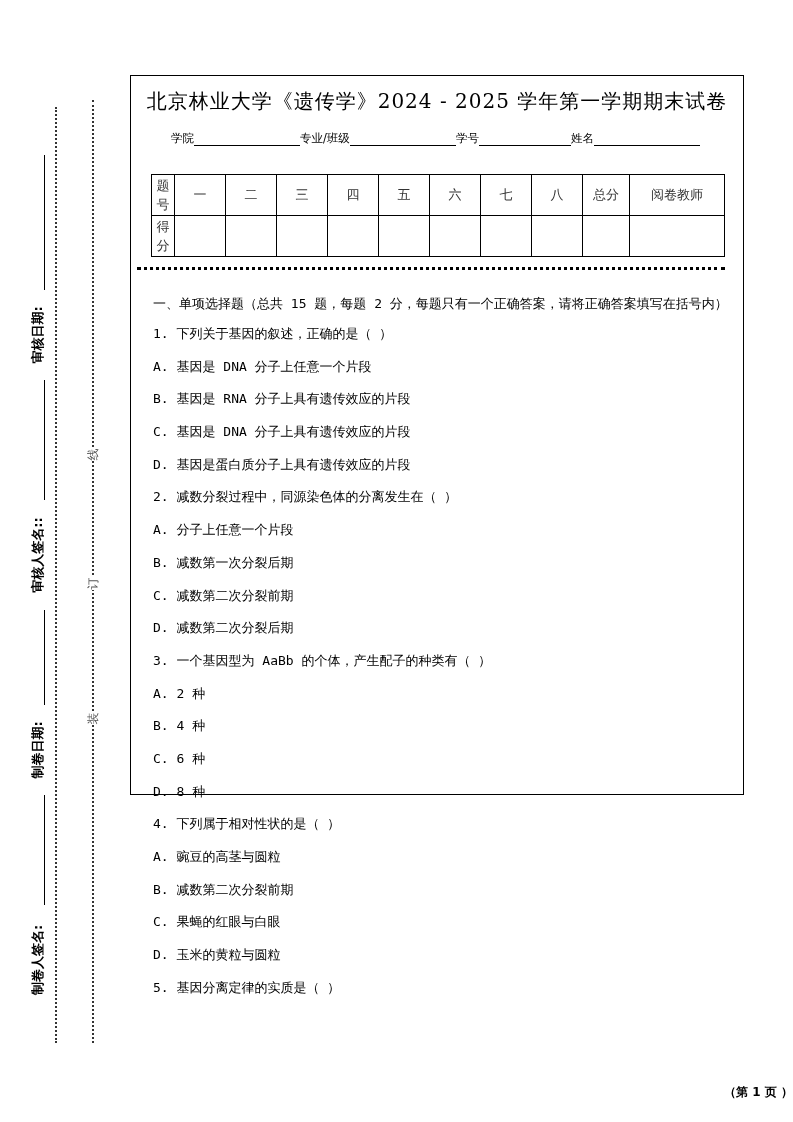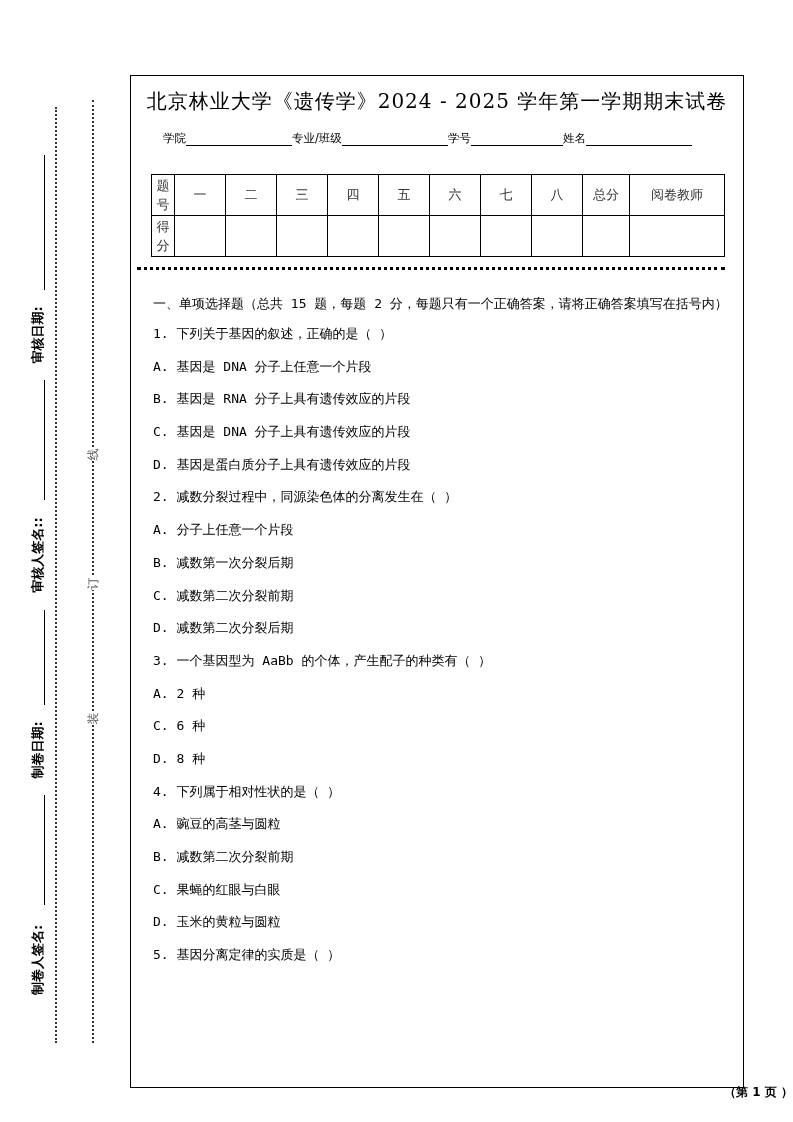--- a/index.html
+++ b/index.html
@@ -13,26 +13,26 @@
   .sign-line { position: absolute; left: 44px; width: 0; border-left: 1px solid #000; }
   .vlabel { position: absolute; left: 28px; width: 20px; transform-origin: center center;
             font-family: "DejaVu Sans", sans-serif; font-weight: bold; font-size: 13px;
             white-space: nowrap; display: flex; align-items: center; justify-content: center; }
   .vlabel span { display: inline-block; transform: rotate(-90deg); white-space: nowrap; }
   .bind-char { position: absolute; left: 86px; width: 14px; height: 14px; background: #fff;
                font-size: 12px; color: #555; display: flex; align-items: center; justify-content: center; }
   .bind-char span { display: inline-block; transform: rotate(-90deg); }
 
   
-  .frame { position: absolute; left: 130px; top: 75px; width: 614px; height: 1013px;
+  .frame { position: absolute; left: 130px; top: 75px; width: 614px; height: 720px;
            border: 1.5px solid #000; box-sizing: border-box; }
 
   .title { position: absolute; left: 0; right: 0; top: 12px; text-align: center;
            font-size: 20px; letter-spacing: 1px; }
-  .info-row { position: absolute; left: 32px; top: 55px; font-size: 11.5px;
+  .info-row { position: absolute; left: 40px; top: 55px; font-size: 11.5px;
               font-family: "DejaVu Sans", sans-serif; display: flex; align-items: flex-end; }
   .info-row .lbl { white-space: nowrap; }
   .info-row .blank { display: inline-block; border-bottom: 1px solid #000; height: 14px; }
 
   table.score { position: absolute; left: 20px; top: 98px; border-collapse: collapse;
                 font-size: 13px; }
   table.score td { border: 1px solid #000; text-align: center; padding: 0; color: #333; }
   table.score tr { height: 41px; }
   .hdr-cell { width: 22px; line-height: 19px; }
   .c-mark { width: 50px; }
@@ -139,20 +139,21 @@
     <div class="line">D. 基因是蛋白质分子上具有遗传效应的片段</div>
 
     <div class="line">2. 减数分裂过程中，同源染色体的分离发生在（   ）</div>
     <div class="line">A. 分子上任意一个片段</div>
     <div class="line">B. 减数第一次分裂后期</div>
     <div class="line">C. 减数第二次分裂前期</div>
     <div class="line">D. 减数第二次分裂后期</div>
 
     <div class="line">3. 一个基因型为 AaBb 的个体，产生配子的种类有（   ）</div>
     <div class="line">A. 2 种</div>
+    <div class="line">B. 4 种</div>
     <div class="line">C. 6 种</div>
     <div class="line">D. 8 种</div>
 
     <div class="line">4. 下列属于相对性状的是（   ）</div>
     <div class="line">A. 豌豆的高茎与圆粒</div>
     <div class="line">B. 减数第二次分裂前期</div>
     <div class="line">C. 果蝇的红眼与白眼</div>
     <div class="line">D. 玉米的黄粒与圆粒</div>
 
     <div class="line">5. 基因分离定律的实质是（   ）</div>

